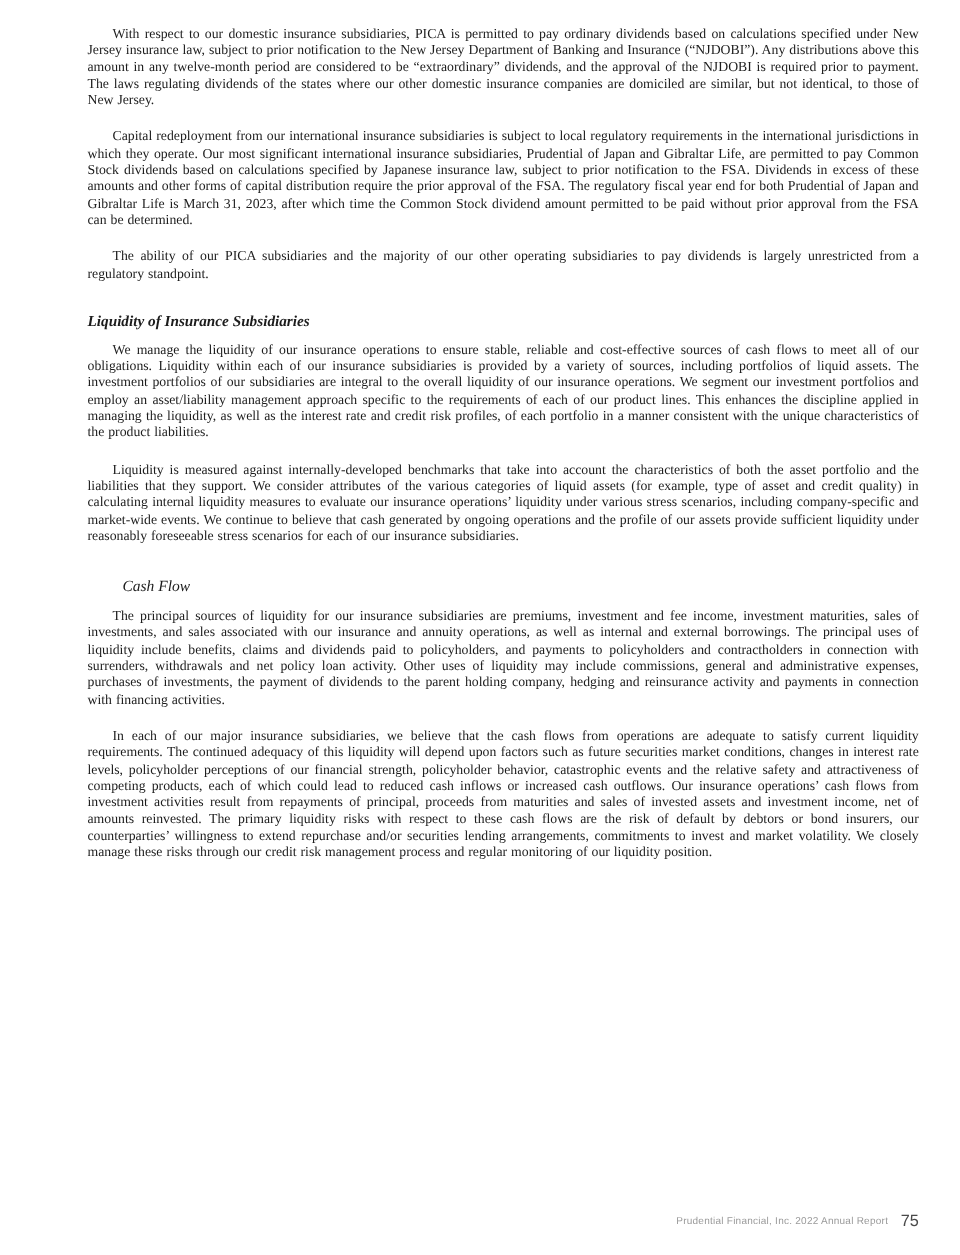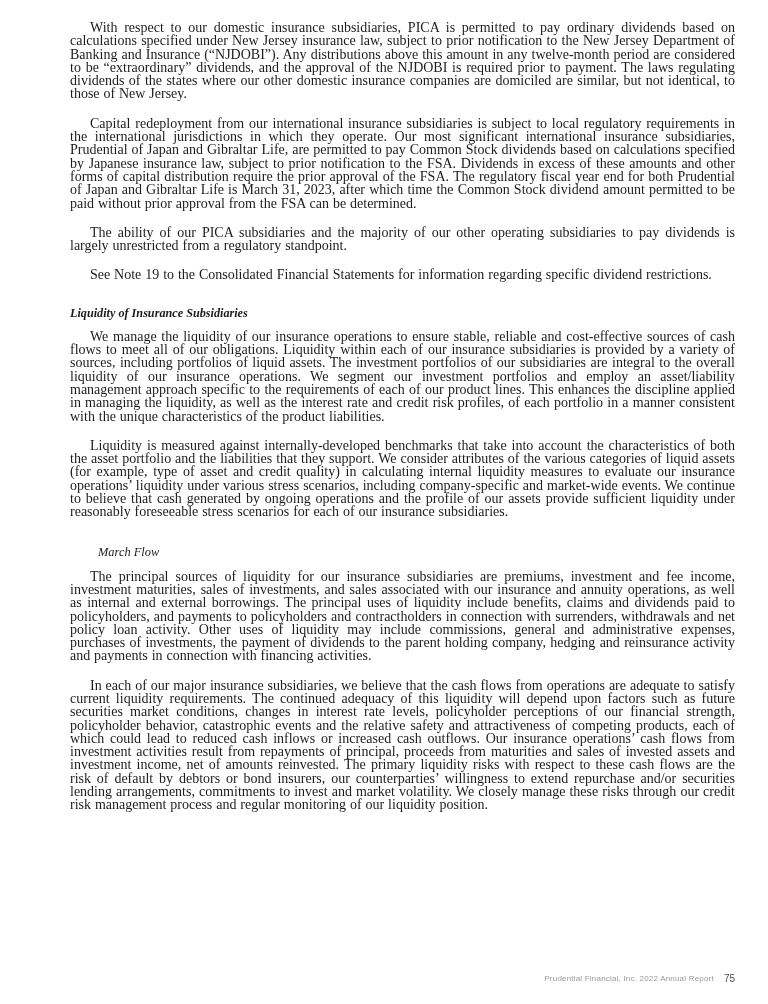--- a/index.html
+++ b/index.html
@@ -16,21 +16,21 @@
     font-family: "Liberation Serif", serif;
     color: #1c1c1c;
   }
   .content {
     position: absolute;
     left: 70px;
     top: 21px;
     width: 665px;
   }
   .para {
-    font-size: 14px;
+    font-size: 11px;
     line-height: 13.3px;
     text-align: justify;
     text-indent: 20px;
     margin: 0 0 16px 0;
     word-spacing: 0.4px;
   }
   .section-heading {
     font-size: 12.2px;
     font-weight: bold;
     font-style: italic;
@@ -50,45 +50,44 @@
     align-items: center;
     gap: 10px;
     font-family: "Liberation Sans", sans-serif;
   }
   .footer-report-title {
     font-size: 8px;
     color: #9a9a9a;
     letter-spacing: 0.2px;
   }
   .footer-page-number {
-    font-size: 10px;
+    font-size: 13px;
     color: #4a4a4a;
   }
 </style>
 </head>
 <body>
 
 <div class="page">
   <div class="content">
 
     <p class="para">With respect to our domestic insurance subsidiaries, PICA is permitted to pay ordinary dividends based on calculations specified under New Jersey insurance law, subject to prior notification to the New Jersey Department of Banking and Insurance (“NJDOBI”). Any distributions above this amount in any twelve-month period are considered to be “extraordinary” dividends, and the approval of the NJDOBI is required prior to payment. The laws regulating dividends of the states where our other domestic insurance companies are domiciled are similar, but not identical, to those of New Jersey.</p>
 
     <p class="para">Capital redeployment from our international insurance subsidiaries is subject to local regulatory requirements in the international jurisdictions in which they operate. Our most significant international insurance subsidiaries, Prudential of Japan and Gibraltar Life, are permitted to pay Common Stock dividends based on calculations specified by Japanese insurance law, subject to prior notification to the FSA. Dividends in excess of these amounts and other forms of capital distribution require the prior approval of the FSA. The regulatory fiscal year end for both Prudential of Japan and Gibraltar Life is March 31, 2023, after which time the Common Stock dividend amount permitted to be paid without prior approval from the FSA can be determined.</p>
 
     <p class="para">The ability of our PICA subsidiaries and the majority of our other operating subsidiaries to pay dividends is largely unrestricted from a regulatory standpoint.</p>
 
-    <p class="para">See Note 19 to the Consolidated Financial Statements for information regarding specific dividend restrictions.</p>
 
     <h2 class="section-heading">Liquidity of Insurance Subsidiaries</h2>
 
     <p class="para">We manage the liquidity of our insurance operations to ensure stable, reliable and cost-effective sources of cash flows to meet all of our obligations. Liquidity within each of our insurance subsidiaries is provided by a variety of sources, including portfolios of liquid assets. The investment portfolios of our subsidiaries are integral to the overall liquidity of our insurance operations. We segment our investment portfolios and employ an asset/liability management approach specific to the requirements of each of our product lines. This enhances the discipline applied in managing the liquidity, as well as the interest rate and credit risk profiles, of each portfolio in a manner consistent with the unique characteristics of the product liabilities.</p>
 
     <p class="para">Liquidity is measured against internally-developed benchmarks that take into account the characteristics of both the asset portfolio and the liabilities that they support. We consider attributes of the various categories of liquid assets (for example, type of asset and credit quality) in calculating internal liquidity measures to evaluate our insurance operations’ liquidity under various stress scenarios, including company-specific and market-wide events. We continue to believe that cash generated by ongoing operations and the profile of our assets provide sufficient liquidity under reasonably foreseeable stress scenarios for each of our insurance subsidiaries.</p>
 
-    <h3 class="subsection-heading">March Flow</h3>
+    <h3 class="subsection-heading">Cash Flow</h3>
 
     <p class="para">The principal sources of liquidity for our insurance subsidiaries are premiums, investment and fee income, investment maturities, sales of investments, and sales associated with our insurance and annuity operations, as well as internal and external borrowings. The principal uses of liquidity include benefits, claims and dividends paid to policyholders, and payments to policyholders and contractholders in connection with surrenders, withdrawals and net policy loan activity. Other uses of liquidity may include commissions, general and administrative expenses, purchases of investments, the payment of dividends to the parent holding company, hedging and reinsurance activity and payments in connection with financing activities.</p>
 
     <p class="para">In each of our major insurance subsidiaries, we believe that the cash flows from operations are adequate to satisfy current liquidity requirements. The continued adequacy of this liquidity will depend upon factors such as future securities market conditions, changes in interest rate levels, policyholder perceptions of our financial strength, policyholder behavior, catastrophic events and the relative safety and attractiveness of competing products, each of which could lead to reduced cash inflows or increased cash outflows. Our insurance operations’ cash flows from investment activities result from repayments of principal, proceeds from maturities and sales of invested assets and investment income, net of amounts reinvested. The primary liquidity risks with respect to these cash flows are the risk of default by debtors or bond insurers, our counterparties’ willingness to extend repurchase and/or securities lending arrangements, commitments to invest and market volatility. We closely manage these risks through our credit risk management process and regular monitoring of our liquidity position.</p>
 
   </div>
 
   <div class="footer">
     <span class="footer-report-title">Prudential Financial, Inc. 2022 Annual Report</span>
     <span class="footer-page-number">75</span>

